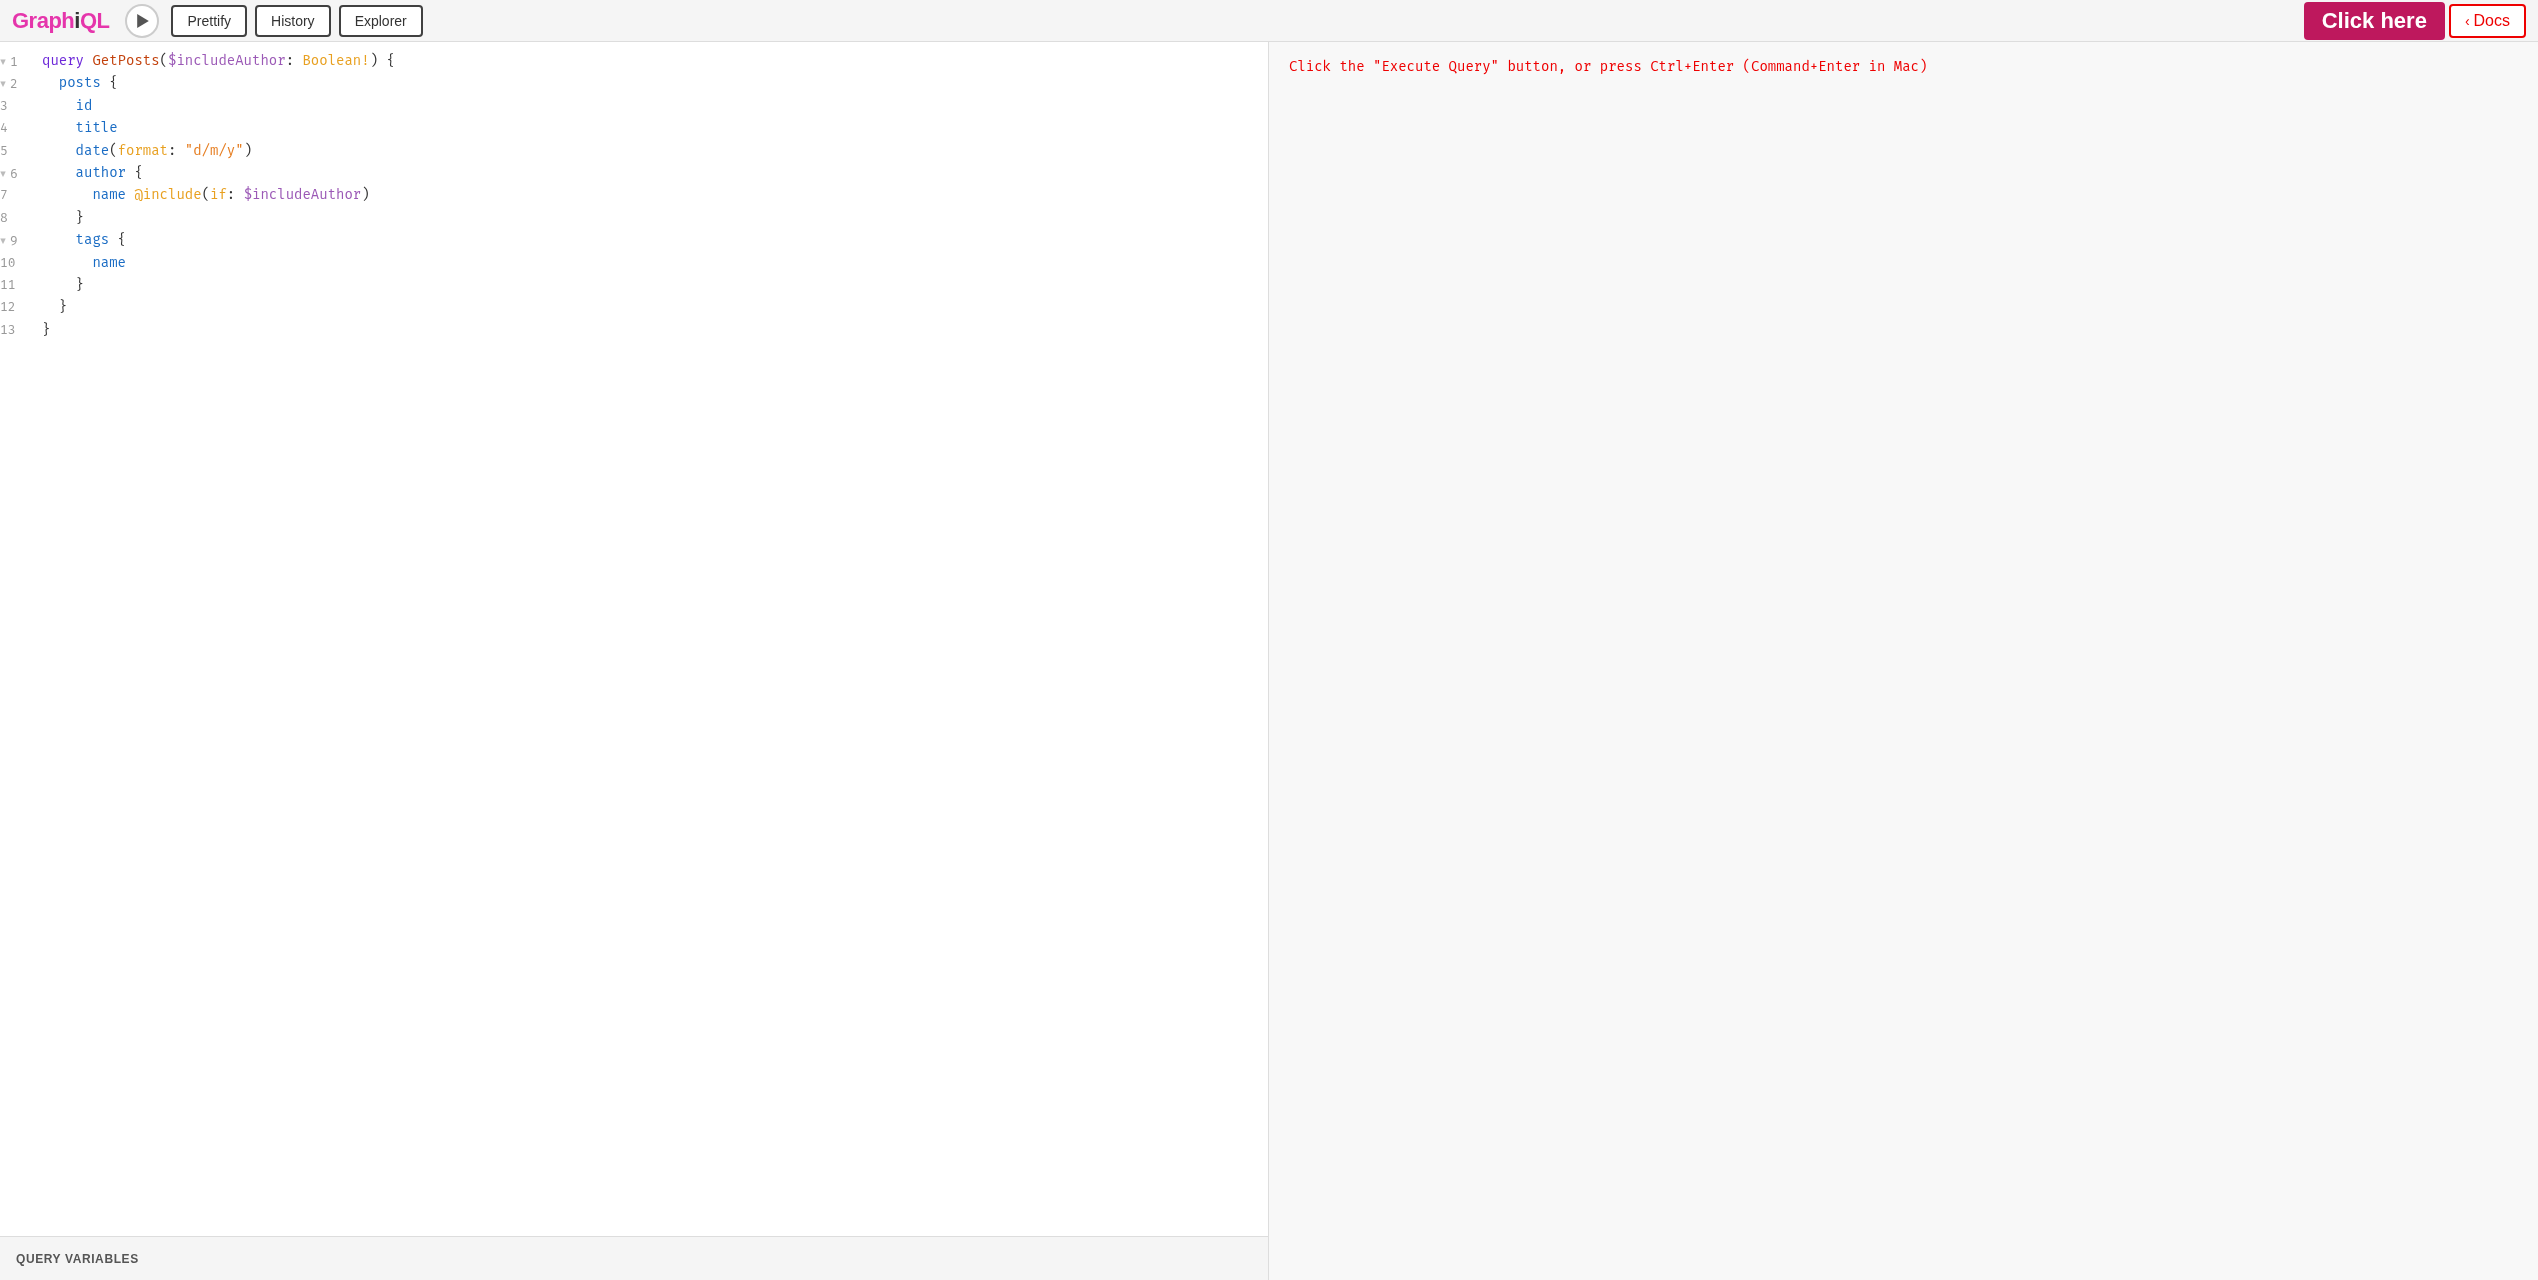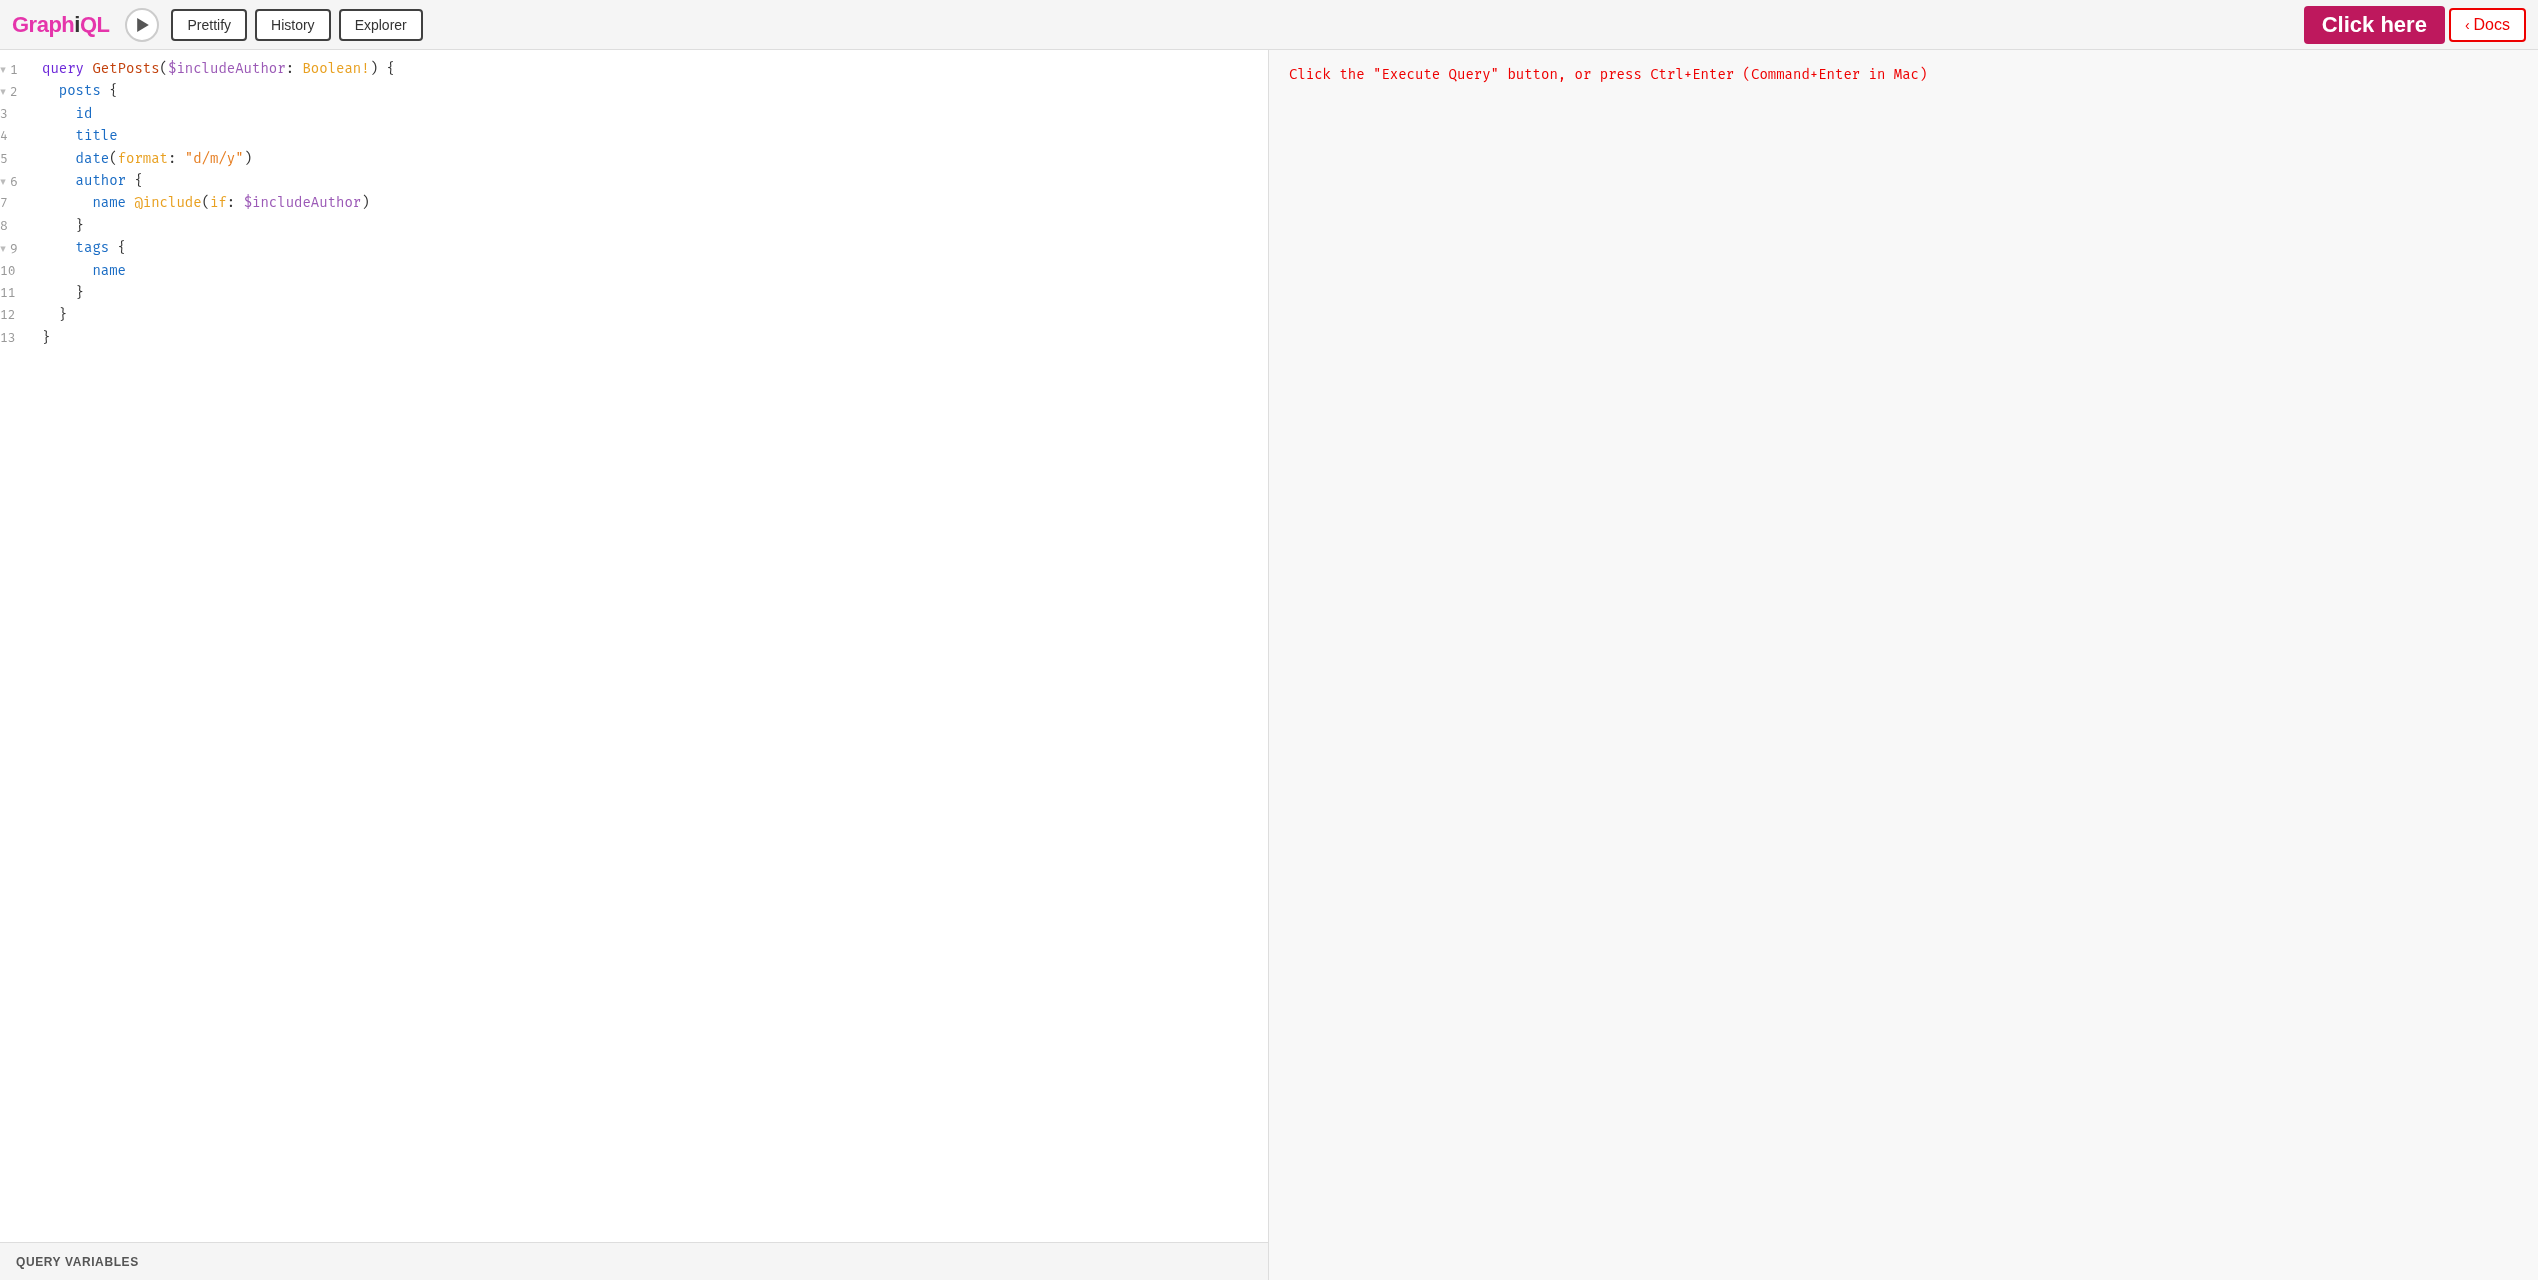--- a/index.html
+++ b/index.html
@@ -4,21 +4,21 @@
   <style>
     * { box-sizing: border-box; margin: 0; padding: 0; }
     body { font-family: -apple-system, BlinkMacSystemFont, 'Segoe UI', sans-serif; background: #f5f5f5; height: 100vh; display: flex; flex-direction: column; overflow: hidden; }
 
     
     #header {
       display: flex;
       align-items: center;
       background: #f5f5f5;
       border-bottom: 1px solid #ddd;
-      height: 50px;
+      height: 42px;
       padding: 14px 12px;
       flex-shrink: 0;
     }
     #logo {
       font-size: 22px;
       font-weight: bold;
       color: #e535ab;
       margin-right: 16px;
       letter-spacing: -0.5px;
     }
@@ -124,21 +124,21 @@
     .c-var { color: #9b59b6; } 
     .c-type { color: #e8a020; } 
     .c-field { color: #1a6cc4; } 
     .c-directive { color: #e8a020; } 
     .c-string { color: #e67e22; } 
     .c-plain { color: #333; }
     .c-param-key { color: #e8a020; }
 
     
     #query-vars-bar {
-      height: 38px;
+      height: 44px;
       border-top: 1px solid #ddd;
       display: flex;
       align-items: center;
       padding: 0 16px;
       background: #f5f5f5;
       flex-shrink: 0;
     }
     #query-vars-bar span {
       font-size: 12px;
       font-weight: 600;

